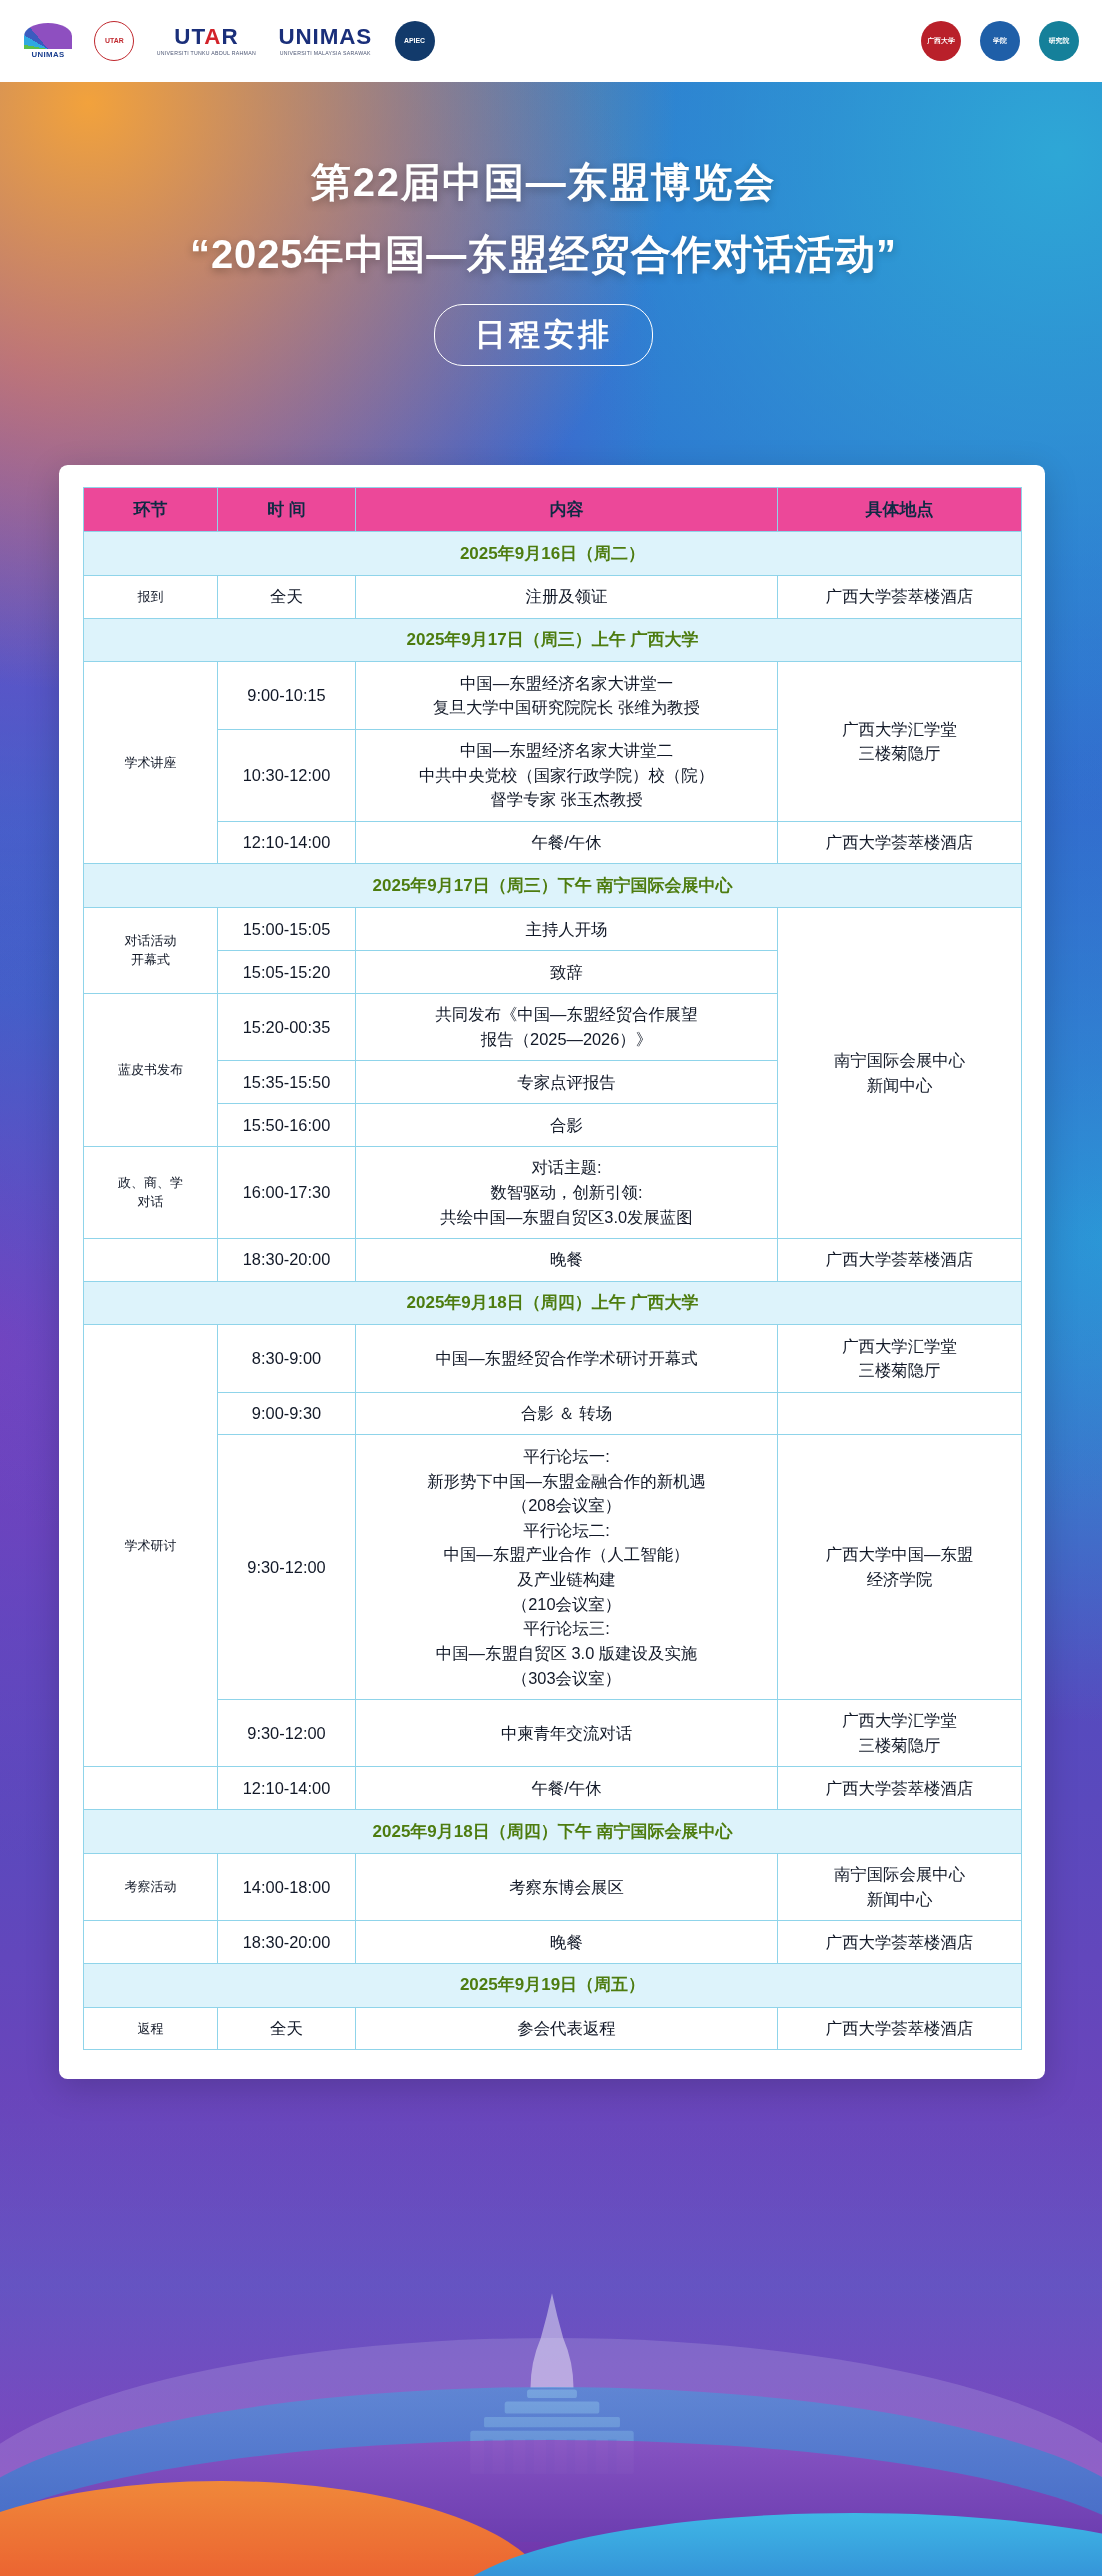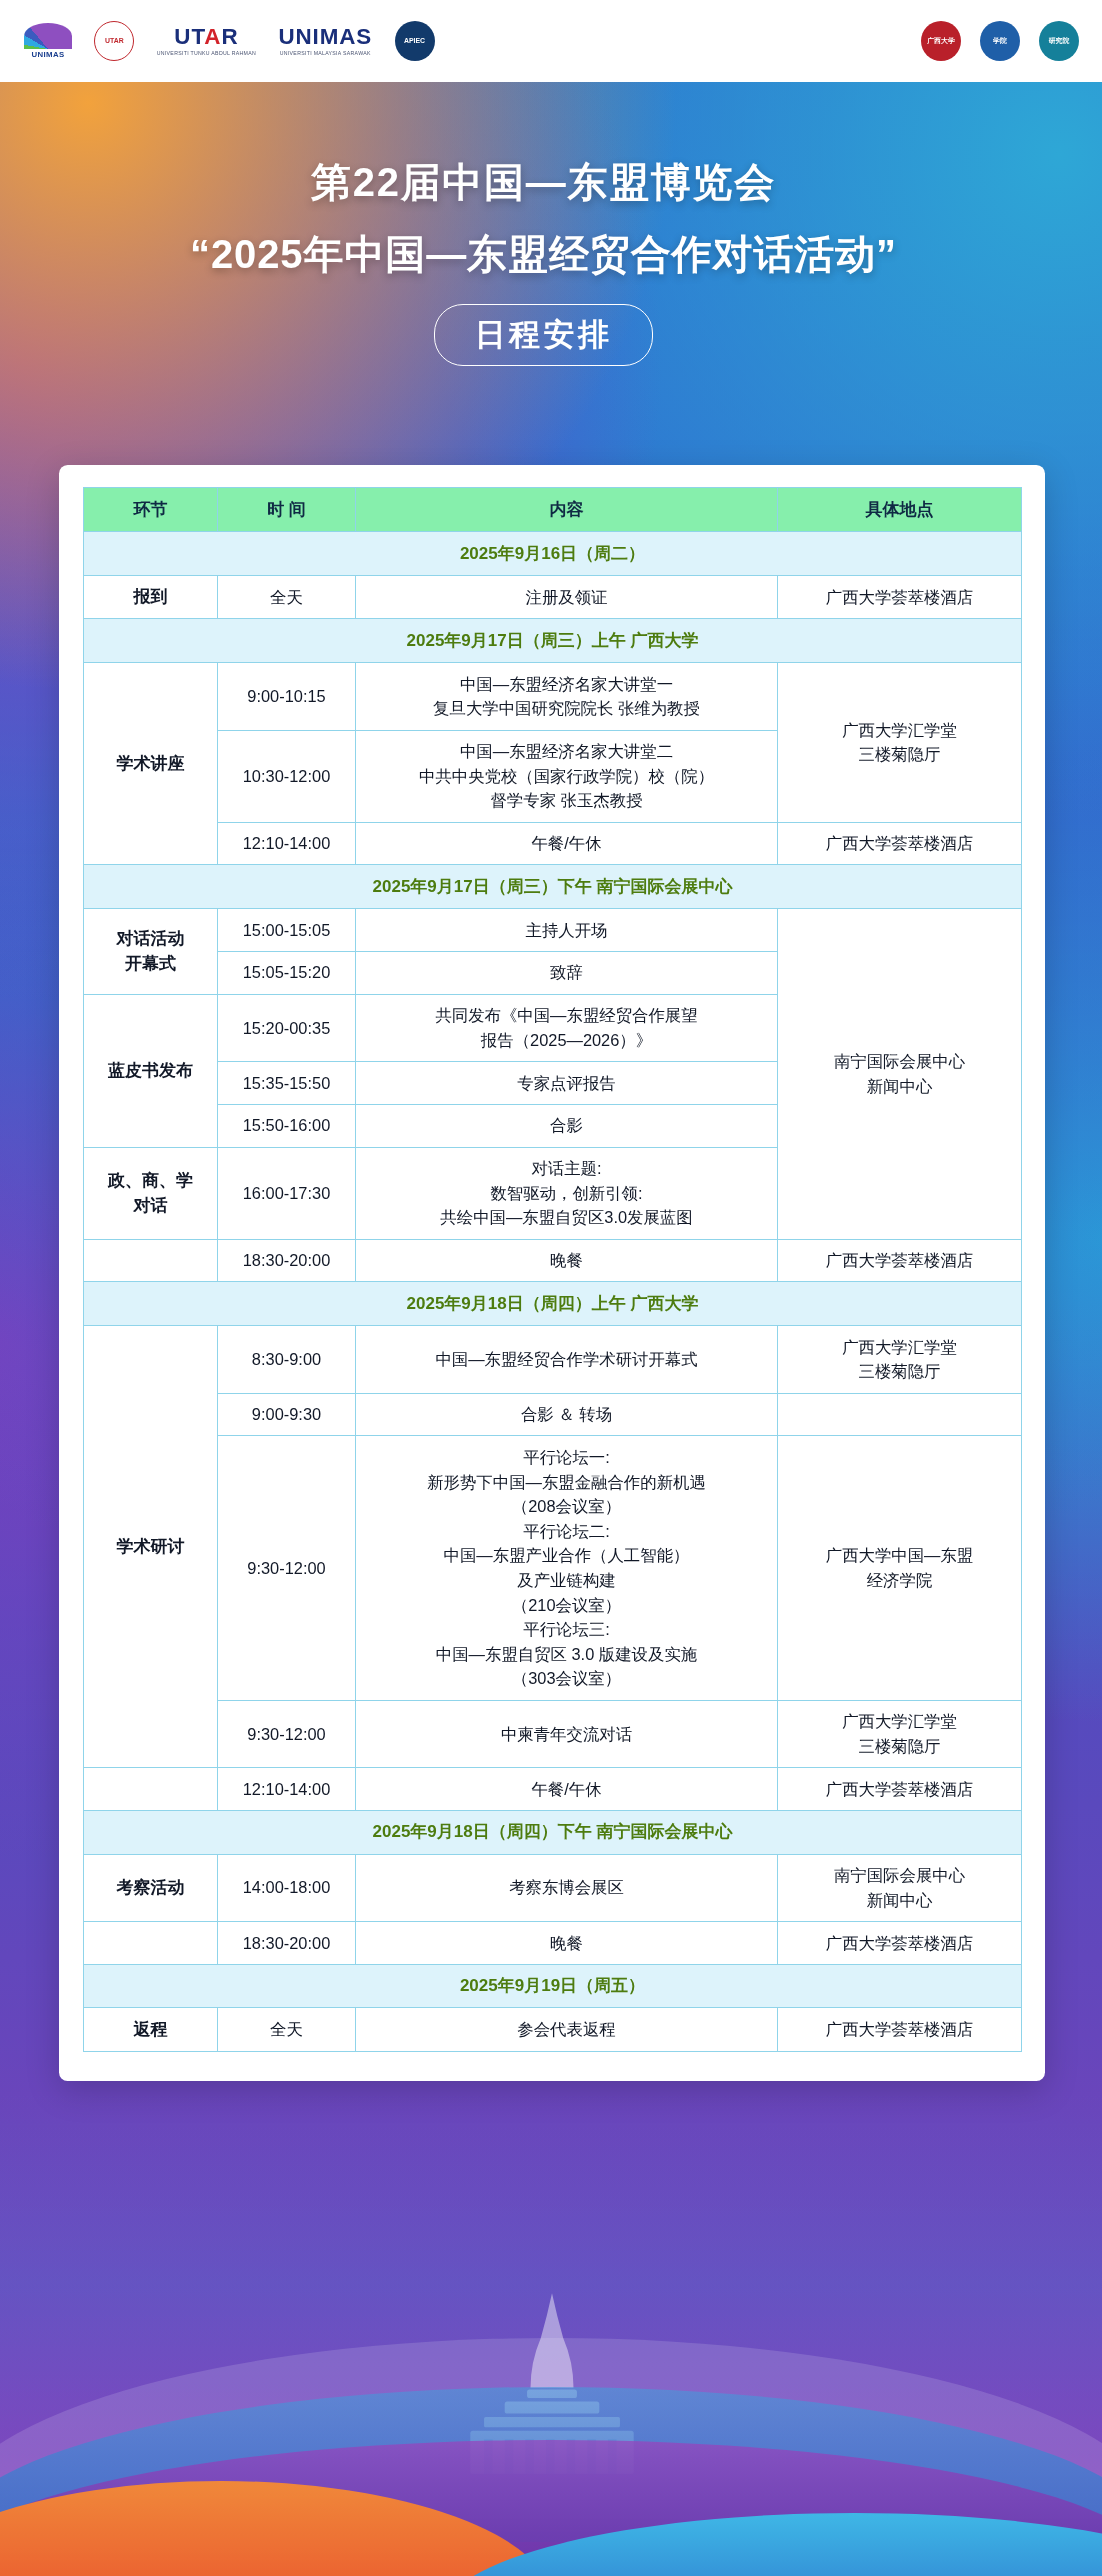--- a/index.html
+++ b/index.html
@@ -128,34 +128,34 @@
   table.schedule col.c4 { width: 244px; }
 
   table.schedule th, table.schedule td {
     border: 0.9px solid #8fd4ea;
     padding: 8.6px 6.9px;
     text-align: center;
     vertical-align: middle;
     line-height: 1.5;
   }
   thead th {
-    background: #86efac;
+    background: #ec4899;
     font-weight: bold;
     font-size: 17px;
     height: 32px;
     color: #0f2a44;
   }
   tr.section td {
     background: #ddf3fb;
     font-weight: bold;
     font-size: 17px;
     height: 43px;
     color: #4d7c0f;
   }
-  td.stage { font-weight: bold; font-size: 17px; margin-top: 20px; }
+  td.stage { font-weight: normal; font-size: 13px; margin-top: 20px; }
   td.time { white-space: nowrap; }
   td.content { padding-left: 12px; padding-right: 12px; }
   td.place { line-height: 1.55; }
   td.empty { background:#fff; }
 
   
   .bottom-art {
     position: absolute;
     left: 0; right: 0; bottom: 0;
     height: 482px;

